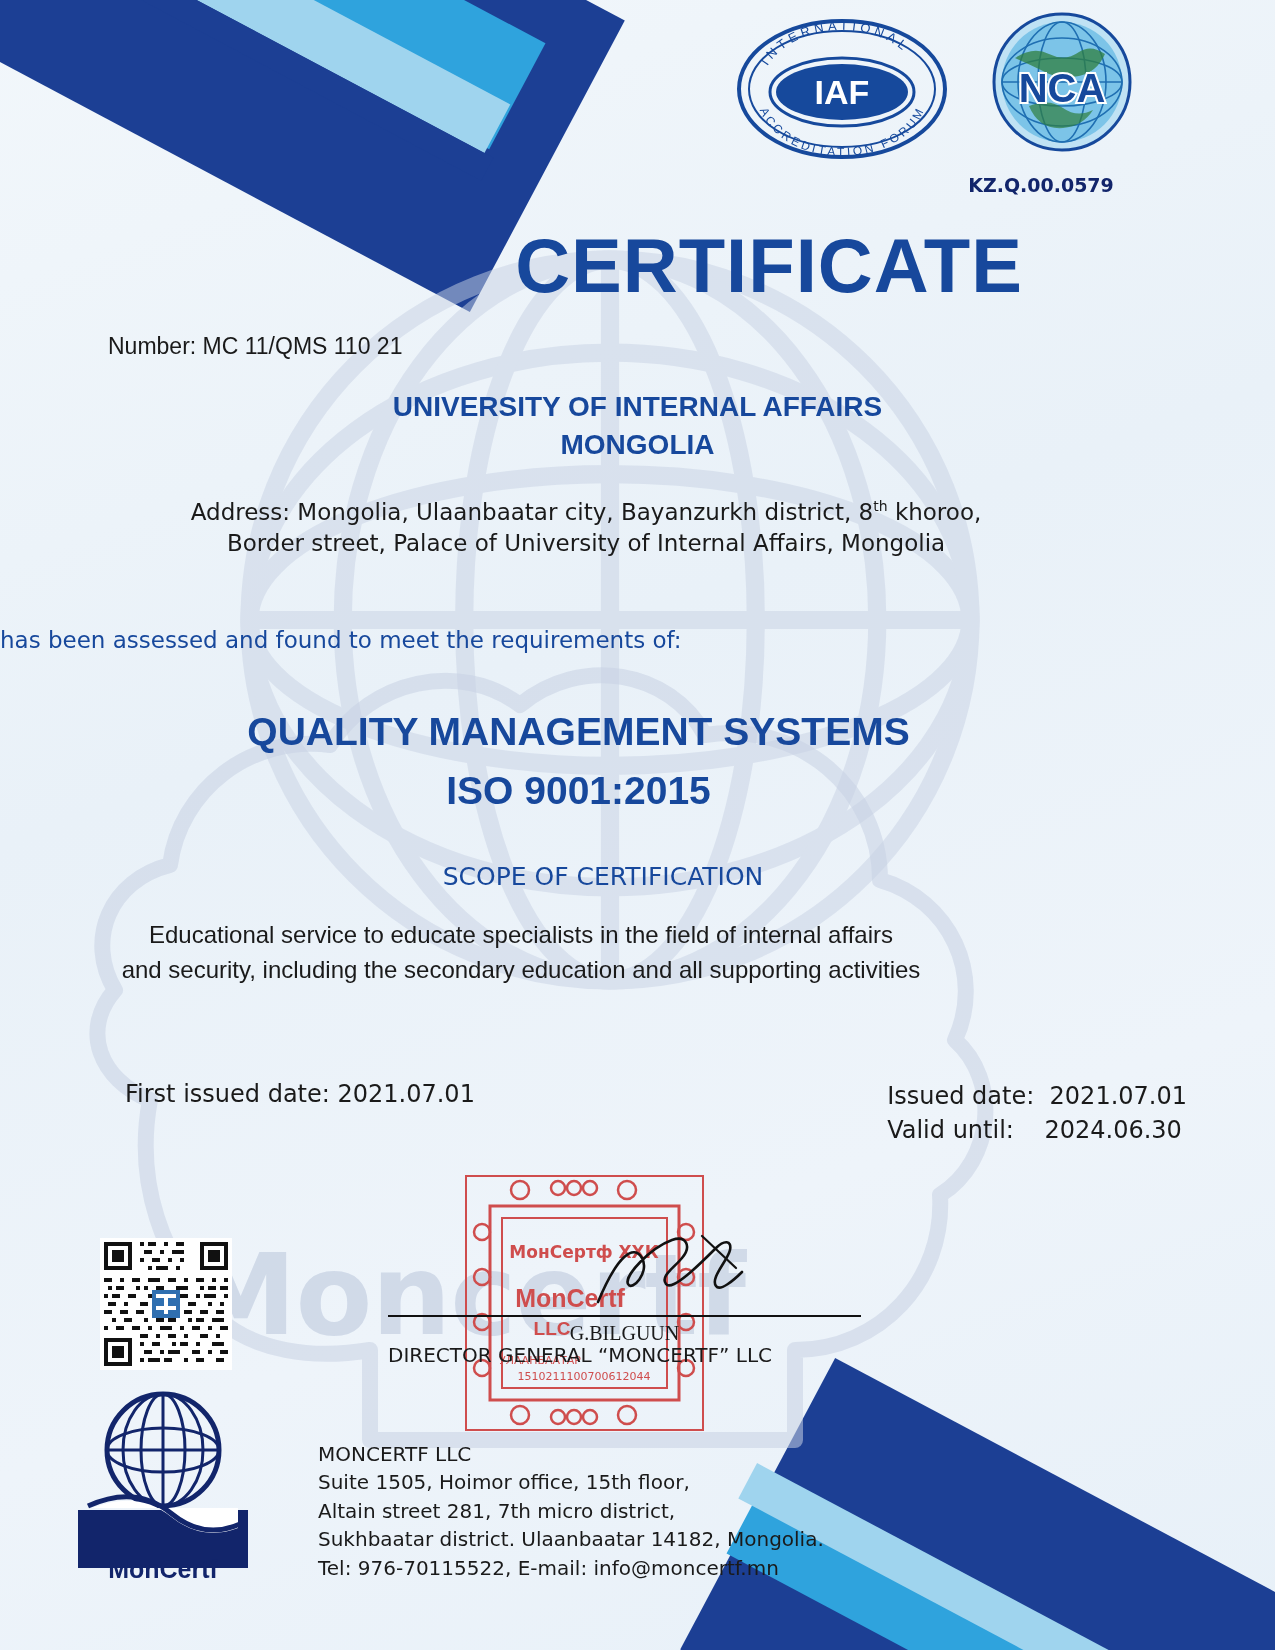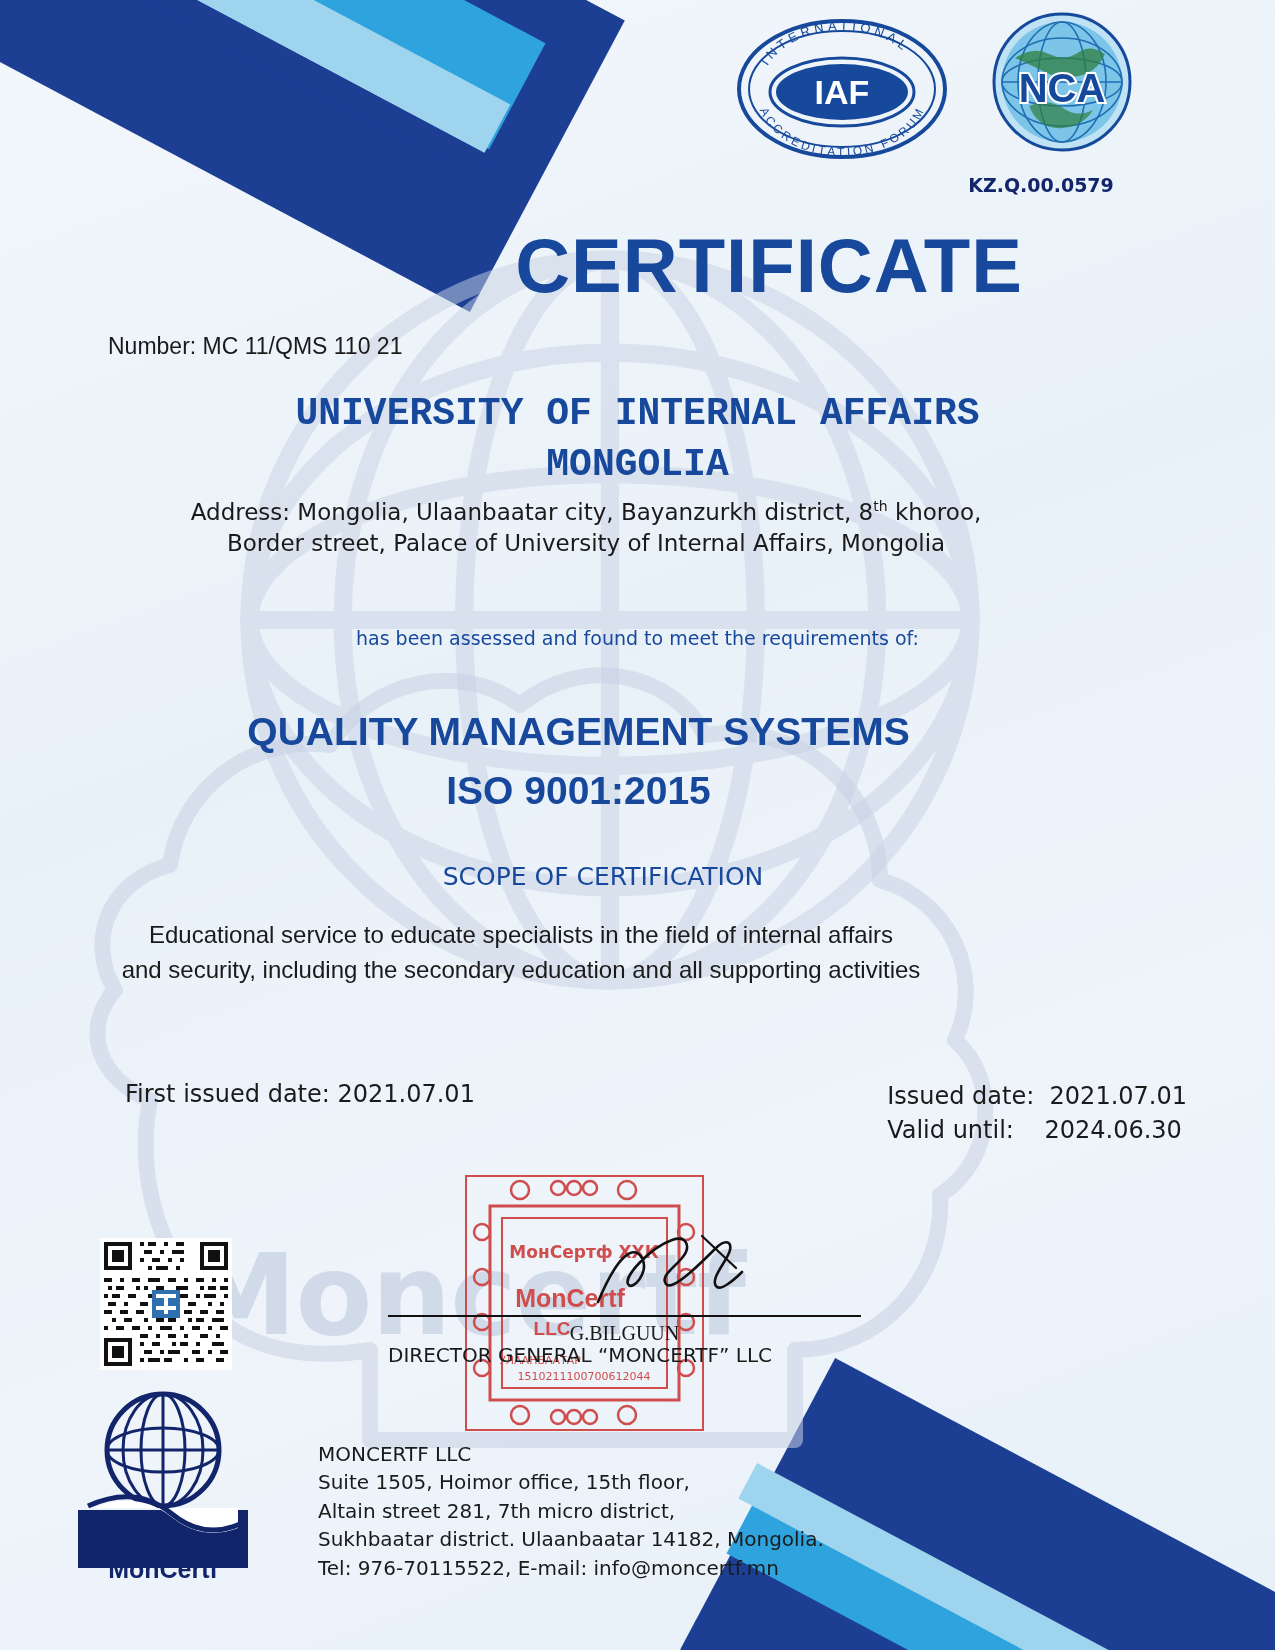--- a/index.html
+++ b/index.html
@@ -130,44 +130,43 @@
     left: 108px;
     font-size: 23px;
     color: #1a1a1a;
     font-family: "Liberation Sans", sans-serif;
   }
   .org-name {
     position: absolute;
     top: 388px;
     width: 1275px;
     text-align: center;
-    font-size: 38px;
+    font-size: 28px;
     font-weight: bold;
     color: #17489c;
     line-height: 1.35;
-    font-family: Liberation Mono, monospace;
+    font-family: Liberation Sans, sans-serif;
   }
   .address {
     position: absolute;
     top: 497px;
     width: 1172px;
     text-align: center;
     font-size: 23px;
     color: #1a1a1a;
     line-height: 1.35;
     font-family: "DejaVu Sans", sans-serif;
   }
   .address sup { font-size: 14px; }
 
   .assessed {
     position: absolute;
     top: 627px;
     width: 1275px;
-    text-align: center;
-    font-size: 19px;
+    font-size: 23px;
     color: #17489c;
     font-family: "DejaVu Sans", sans-serif;
   }
   .standard {
     position: absolute;
     top: 703px;
     width: 1157px;
     text-align: center;
     font-size: 39px;
     font-weight: bold;

